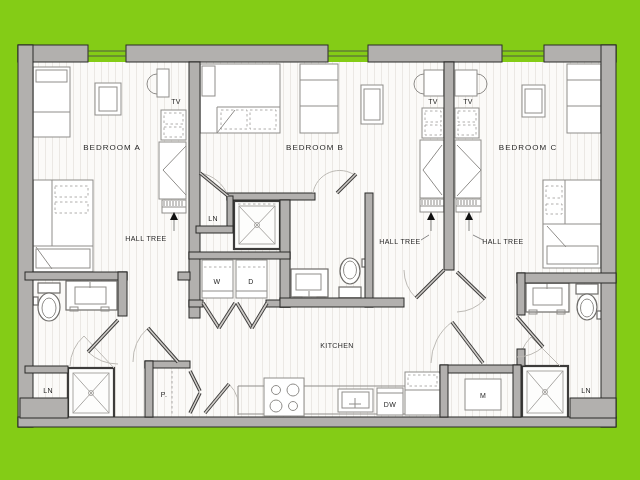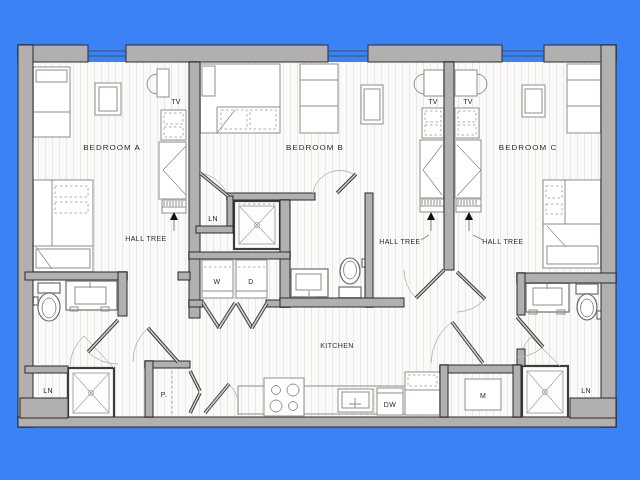--- a/index.html
+++ b/index.html
@@ -1,16 +1,16 @@
 <!DOCTYPE html>
 <html><head>
 <meta charset="utf-8">
 <style>
   html,body{margin:0;padding:0;background:#f1efed;}
-  .stage{position:relative;width:640px;height:480px;background:#3b82f6;overflow:hidden;
+  .stage{position:relative;width:640px;height:480px;background:#84cc16;overflow:hidden;
          font-family:"Liberation Sans", sans-serif;}
   svg{position:absolute;left:0;top:0;}
   text{font-family:"Liberation Sans", sans-serif;fill:#1f1f1f;}
   .room-label{font-size:8px;letter-spacing:1px;}
   .small-label{font-size:7px;letter-spacing:0.4px;}
   .wall{fill:#b2b0ae;stroke:#2b2a29;stroke-width:1;}
   .floor{fill:#fbfaf8;}
   .furn{fill:#ffffff;stroke:#8f8d8a;stroke-width:1;}
   .furnline{stroke:#8f8d8a;stroke-width:1;fill:none;}
   .furndash{stroke:#9d9b98;stroke-width:0.8;fill:none;stroke-dasharray:2.5,2.5;}

